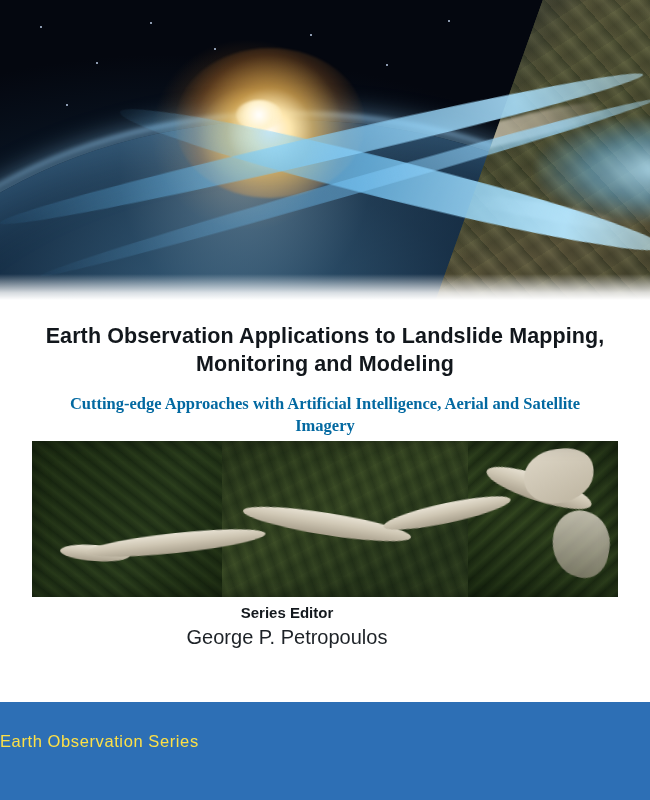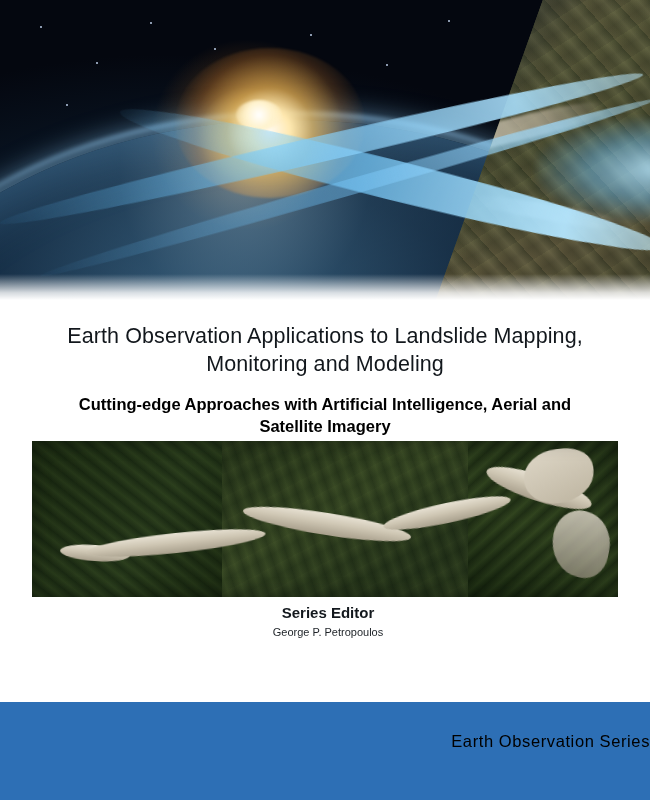--- a/index.html
+++ b/index.html
@@ -165,30 +165,31 @@
   .title-area {
     position: absolute;
     left: 0; top: 300px;
     width: 650px;
     text-align: center;
     color: #12171c;
   }
   .book-title {
     margin: 22px 34px 0 34px;
     font-size: 21.5px;
-    font-weight: normal;
+    font-weight: bold;
     line-height: 1.32;
     letter-spacing: 0.1px;
   }
   .book-subtitle {
     margin: 14px 52px 0 52px;
     font-size: 16.5px;
     font-weight: bold;
     line-height: 1.35;
-    color: #000000;
+    color: #0369a1;
+    font-family: Liberation Serif, serif;
   }
 
   
   .sat-panel {
     position: absolute;
     left: 32px;
     top: 441px;
     width: 586px;
     height: 156px;
     overflow: hidden;
@@ -268,29 +269,28 @@
   }
 
   
   .credits {
     position: absolute;
     left: 0;
     top: 604px;
     width: 574px;
     text-align: center;
     color: #13181d;
-    padding-left: 41px;
   }
   .series-editor-label {
     font-size: 15px;
     font-weight: bold;
     margin: 0;
   }
   .series-editor-name {
-    font-size: 11px;
+    font-size: 20px;
     margin: 5px 0 0 0;
     color: #1d2227;
   }
   .edited-by-label {
     font-size: 16.5px;
     font-weight: bold;
     margin: 23px 0 0 0;
   }
   .editors-names {
     font-size: 15px;
@@ -304,22 +304,22 @@
     position: absolute;
     left: 0; bottom: 0;
     width: 650px;
     height: 98px;
     background: #2d6fb5;
   }
   .footer-series {
     position: absolute;
     left: 0; right: 0;
     top: 30px;
-    text-align: right;
-    color: #000000;
+    text-align: left;
+    color: #fde047;
     font-size: 16.5px;
     letter-spacing: 0.6px;
   }
   .elsevier-logo {
     position: absolute;
     left: 20px;
     top: 6px;
     width: 108px;
     height: 86px;
     display: flex;

